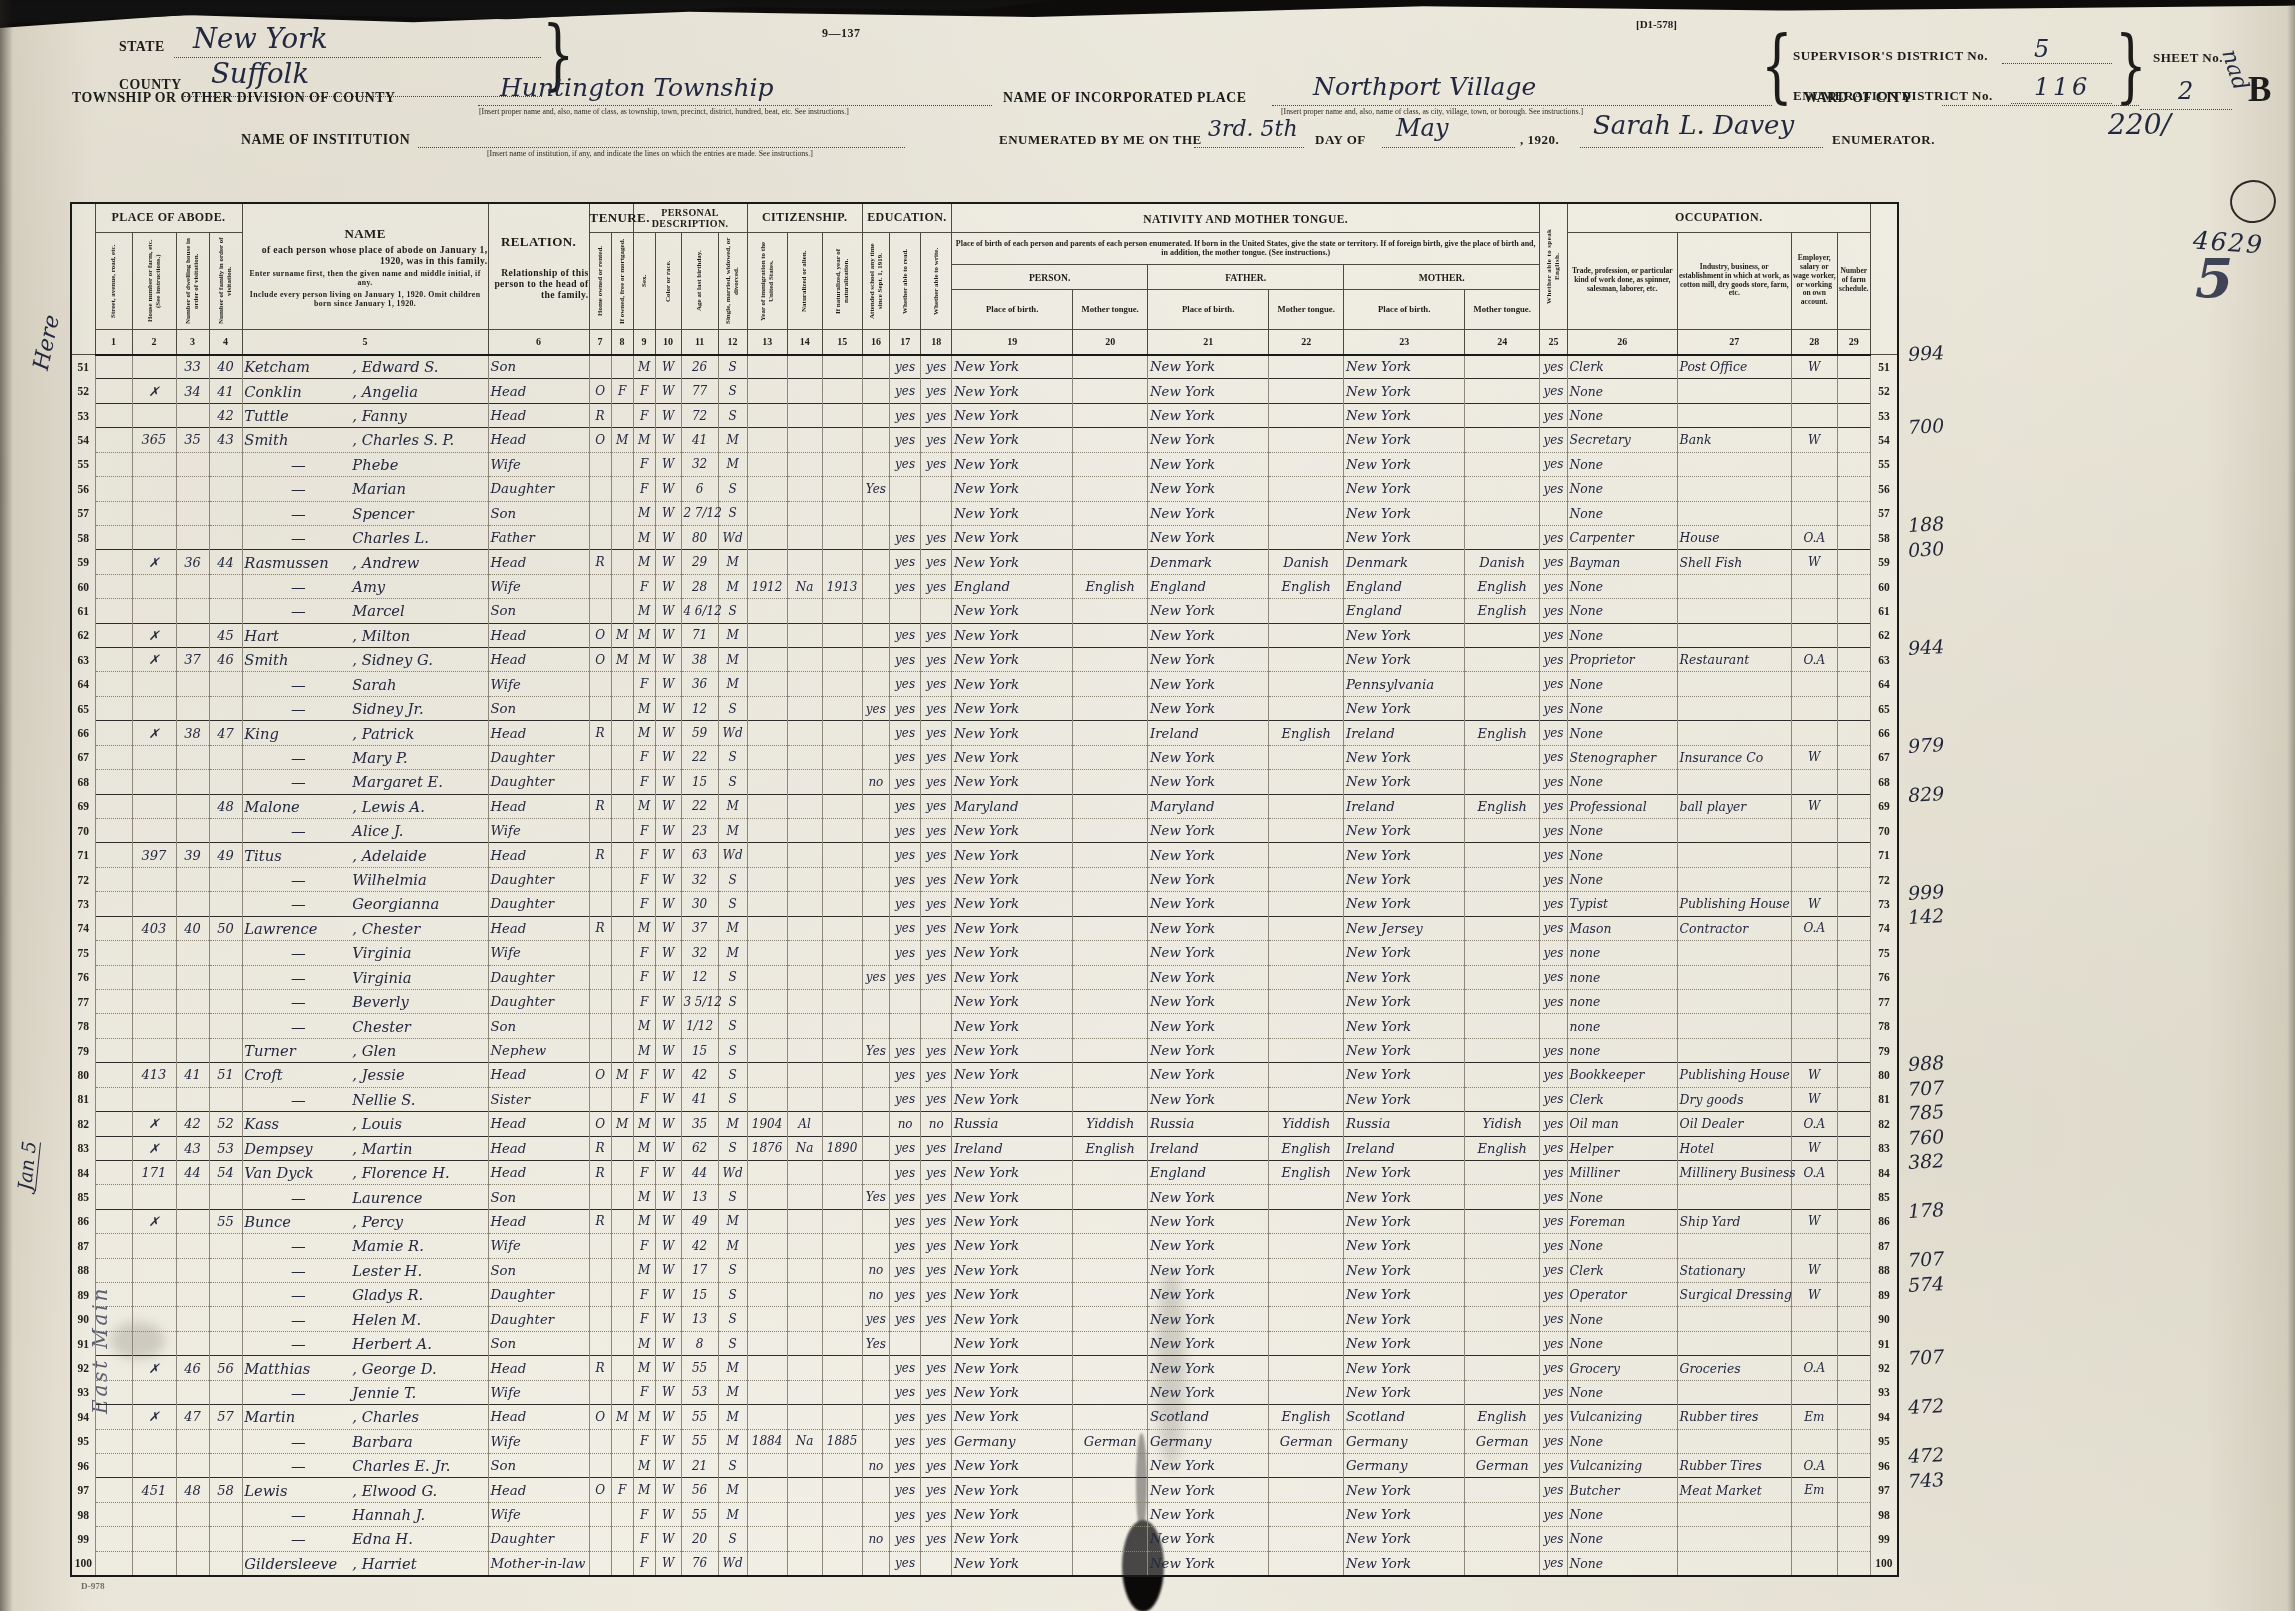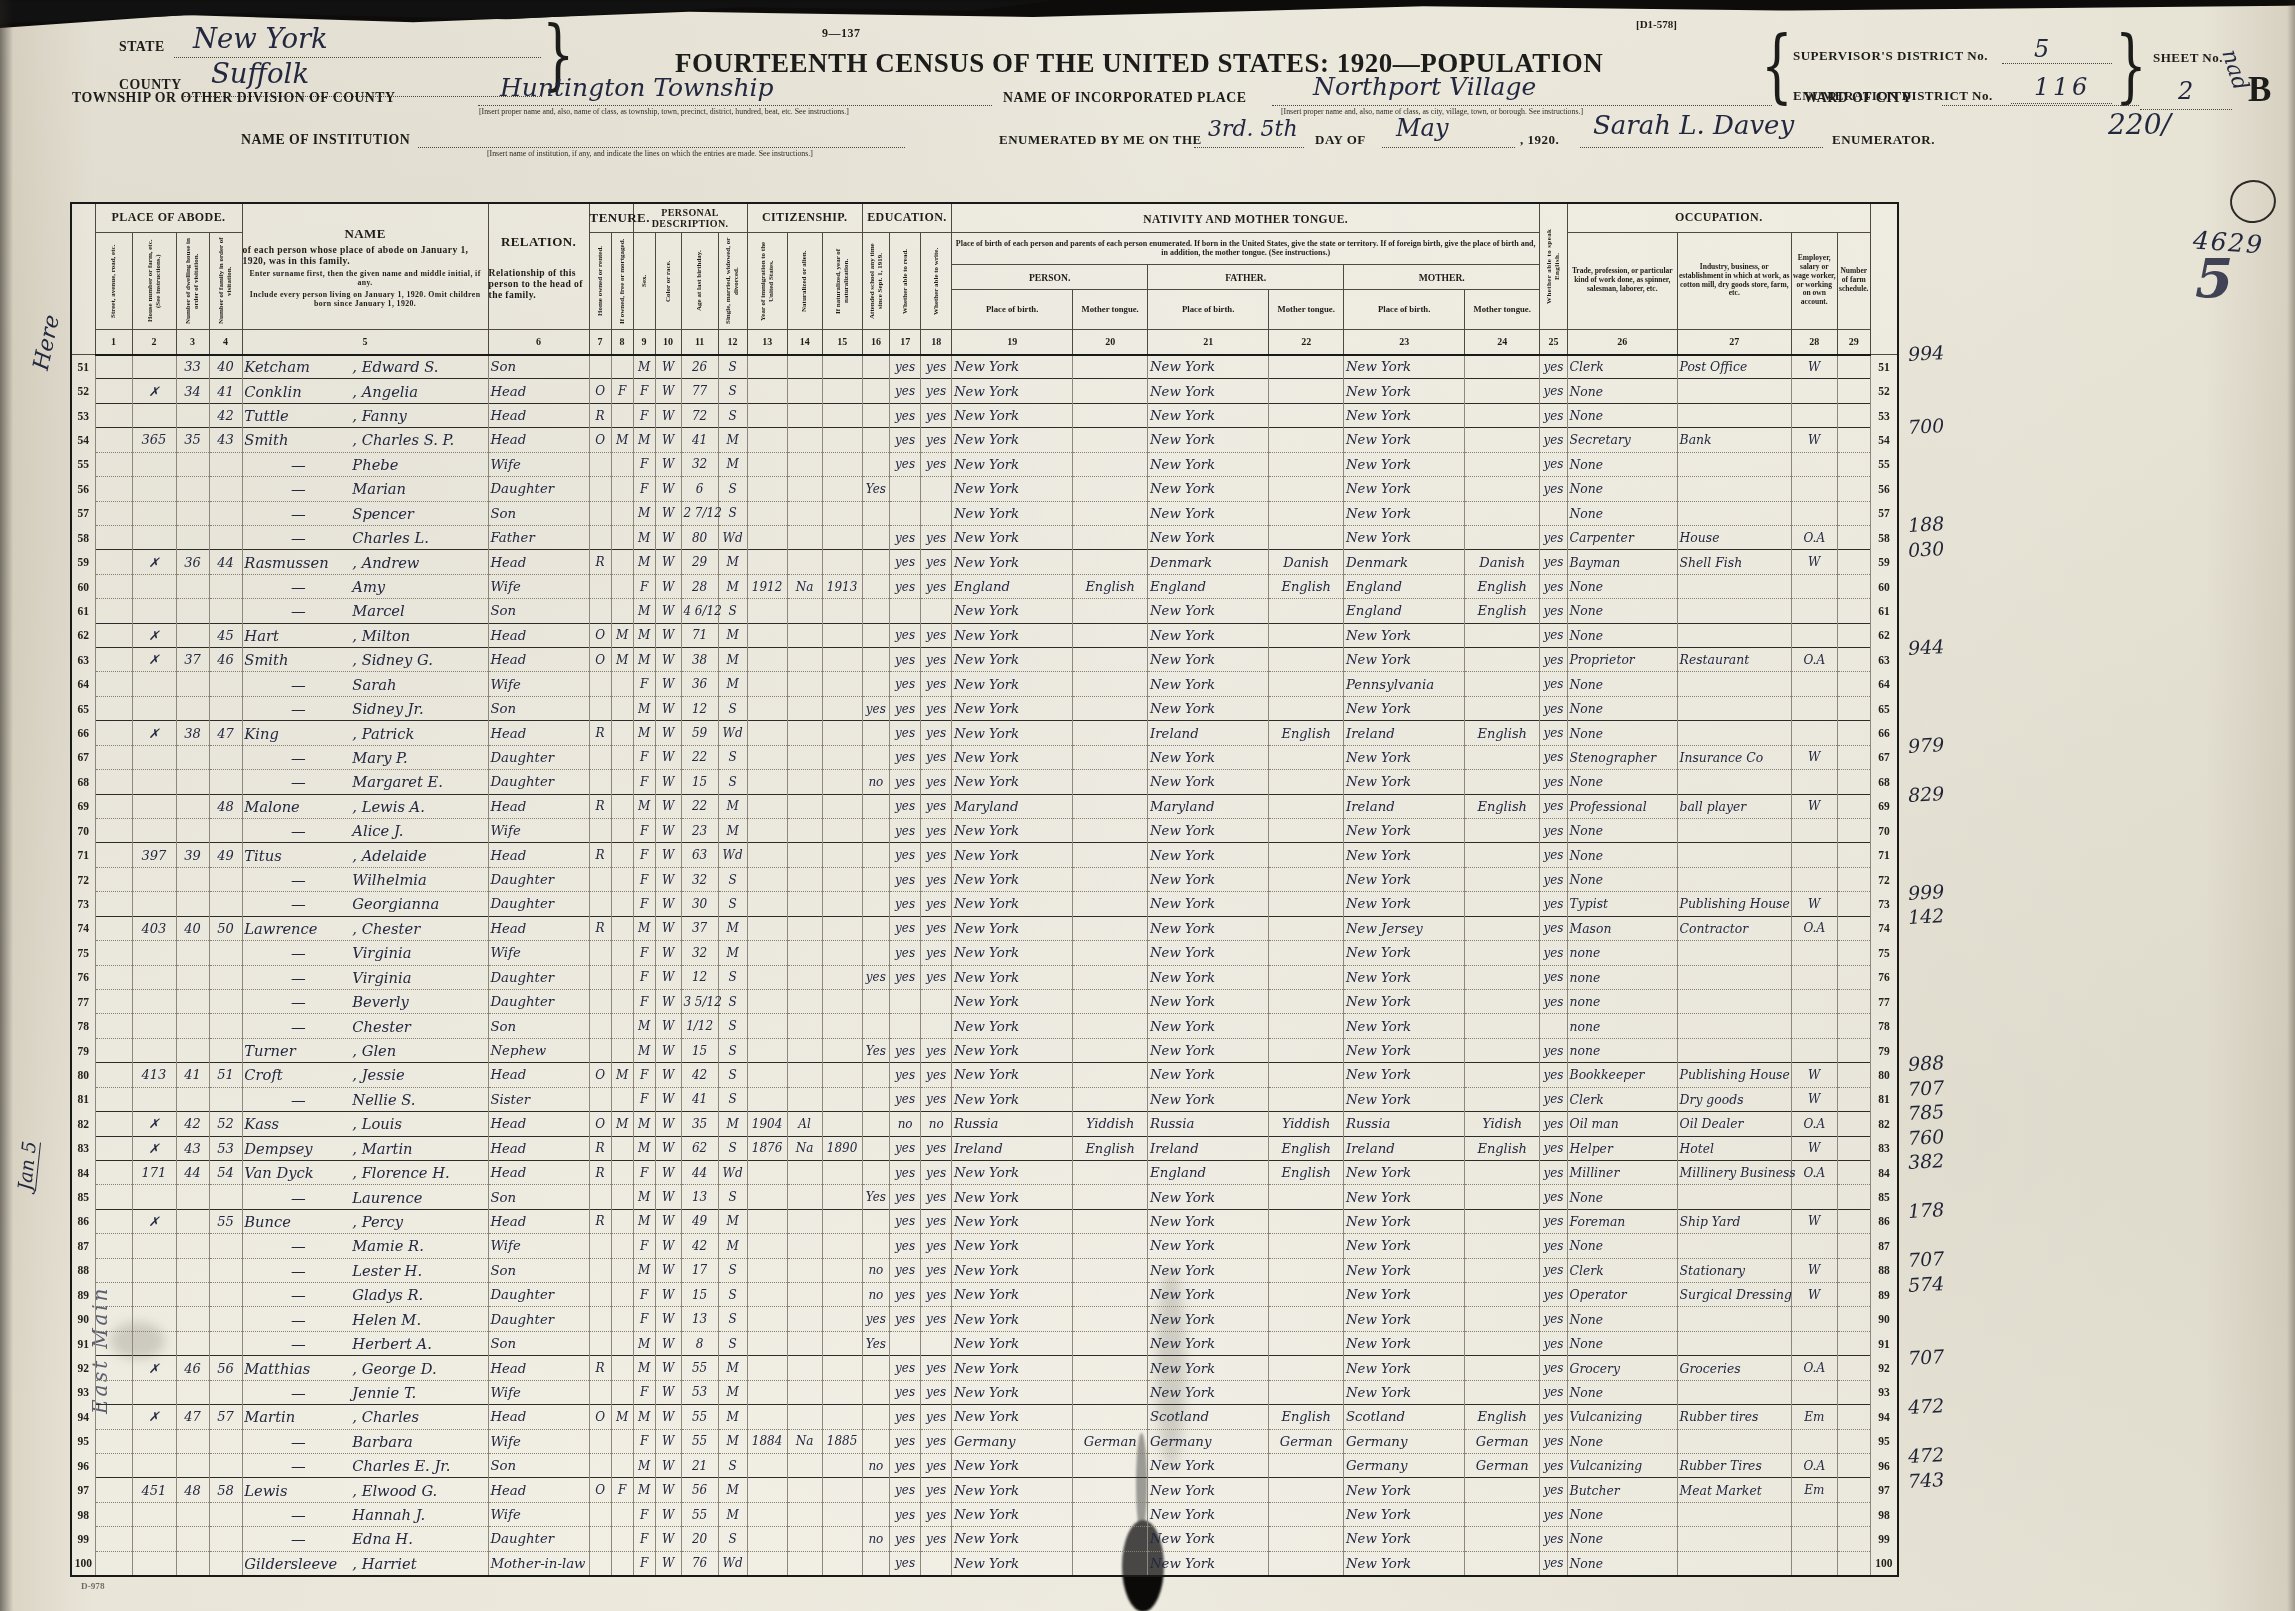--- a/index.html
+++ b/index.html
@@ -25,21 +25,21 @@
   .note{font-size:8.3px;color:#2a2823;}
   .brace{font-family:"DejaVu Serif",serif;color:#1c1c1a;}
 
   table.census{position:absolute;left:70px;top:202px;width:1829px;height:1370px;border-collapse:collapse;table-layout:fixed;
     border:2.8px solid #191917;background:rgba(255,255,252,.25);}
   table.census th{font-family:"Liberation Serif",serif;color:#1d1c19;border:0.9px solid #4e4a42;padding:0;vertical-align:middle;}
   table.census td{border-left:0.9px solid #8d887b;padding:0 1.8px;overflow:visible;white-space:nowrap;}
   tr.hdr1 th{font-size:12px;font-weight:bold;letter-spacing:0.4px;}
   .namecell{vertical-align:top;padding:1.8px 5.5px;white-space:normal;}
   .namecell .t1{font-size:13px;font-weight:bold;text-align:center;margin-top:1.8px;}
-  .namecell .d1{font-size:9.6px;font-weight:bold;text-align:left;margin-top:2.8px;line-height:11px;}
+  .namecell .d1{font-size:9.6px;font-weight:bold;text-align:right;margin-top:2.8px;line-height:11px;}
   .namecell .d2{font-size:7.8px;font-weight:bold;text-align:center;margin-top:3.7px;line-height:8.7px;}
   .vert{height:96px;}
   .vert div{writing-mode:vertical-rl;transform:rotate(180deg);font-size:7px;font-weight:bold;line-height:8.3px;
     margin:0 auto;height:92px;text-align:center;white-space:normal;}
   .nathead{vertical-align:top;}
   .nathead .t{font-size:11.5px;font-weight:bold;text-align:center;margin-top:2.8px;}
   .natnote{font-size:8px;font-weight:bold;text-align:center;line-height:9.2px;padding:0.9px 27.5px;white-space:normal;vertical-align:top;}
   .sub{font-size:9.6px;font-weight:bold;text-align:center;}
   .pobmt{font-size:8.7px;font-weight:bold;text-align:center;}
   .occd{font-size:7.5px;font-weight:bold;text-align:center;line-height:8.7px;white-space:normal;vertical-align:middle;padding:0 2.8px;}
@@ -72,21 +72,20 @@
 
   <div class="pr lbl" style="left:119px;top:39px;font-size:13.8px;">STATE</div>
   <span class="pr dots" style="left:174px;top:33px;width:367px;height:24px;"></span>
   <div class="pr hw" style="left:193px;top:22px;font-size:27.5px;">New York</div>
   <div class="pr lbl" style="left:119px;top:77px;font-size:13.8px;">COUNTY</div>
   <span class="pr dots" style="left:184px;top:72px;width:358px;height:24px;"></span>
   <div class="pr hw" style="left:211px;top:57px;font-size:27.5px;">Suffolk</div>
   <div class="pr brace" style="left:542px;top:24px;font-size:51px;transform:scaleY(1.5);">}</div>
 
   <div class="pr lbl" style="left:822px;top:26px;font-size:12px;">9—137</div>
-  <div class="pr lbl" style="left:675px;top:48px;width:918px;text-align:center;font-size:27px;">FOURTEENTH CENSUS OF THE UNITED STATES: 1920—POPULATION</div>
   <div class="pr" style="left:1636px;top:18.4px;font-size:11px;font-weight:bold;">[D1-578]</div>
 
   <div class="pr brace" style="left:1761px;top:37px;font-size:50px;transform:scaleY(1.6);">{</div>
   <div class="pr lbl" style="left:1793px;top:48px;font-size:13px;">SUPERVISOR'S DISTRICT No.</div>
   <span class="pr dots" style="left:2002px;top:46px;width:110px;height:16.5px;"></span>
   <div class="pr hw" style="left:2034px;top:35px;font-size:24px;">5</div>
   <div class="pr brace" style="left:2115px;top:37px;font-size:50px;transform:scaleY(1.6);">}</div>
   <div class="pr lbl" style="left:2153px;top:50px;font-size:13px;">SHEET No.</div>
   <div class="pr lbl" style="left:1793px;top:88px;font-size:13px;">ENUMERATION DISTRICT No.</div>
   <span class="pr dots" style="left:2011px;top:86px;width:101px;height:16.5px;"></span>

